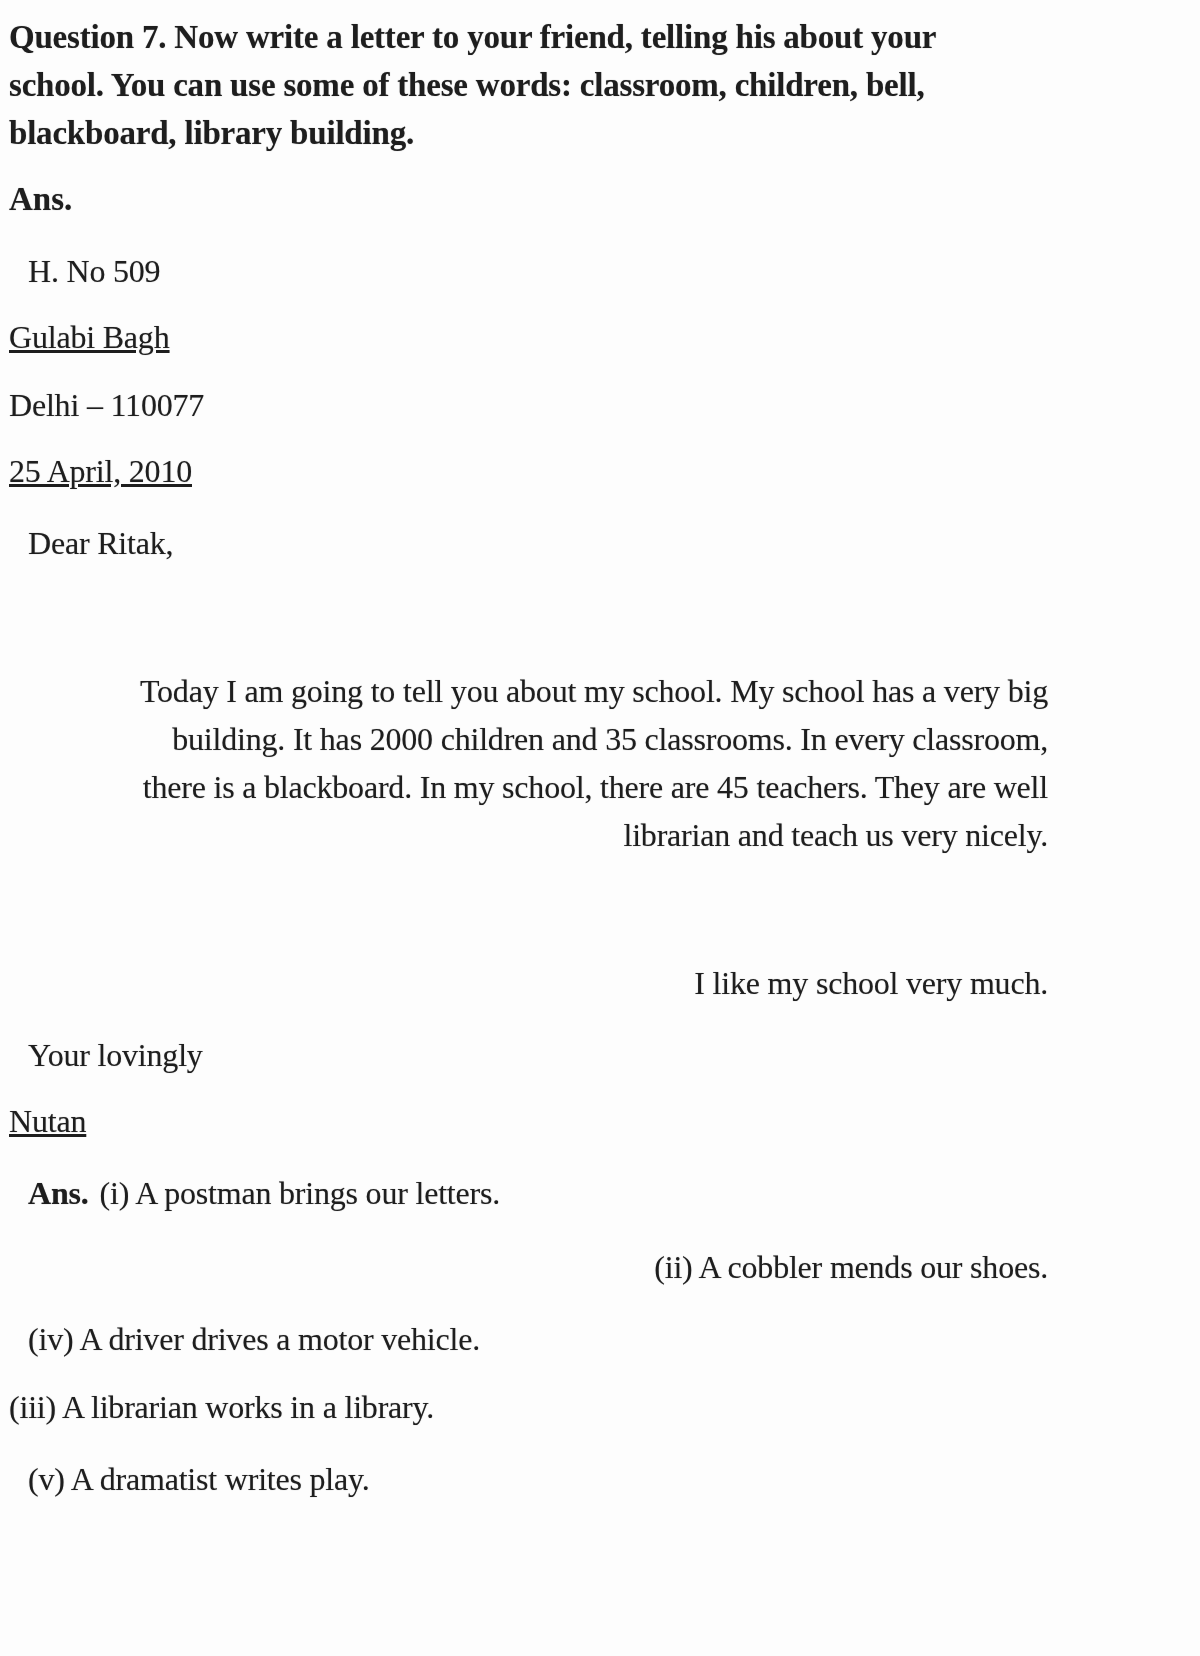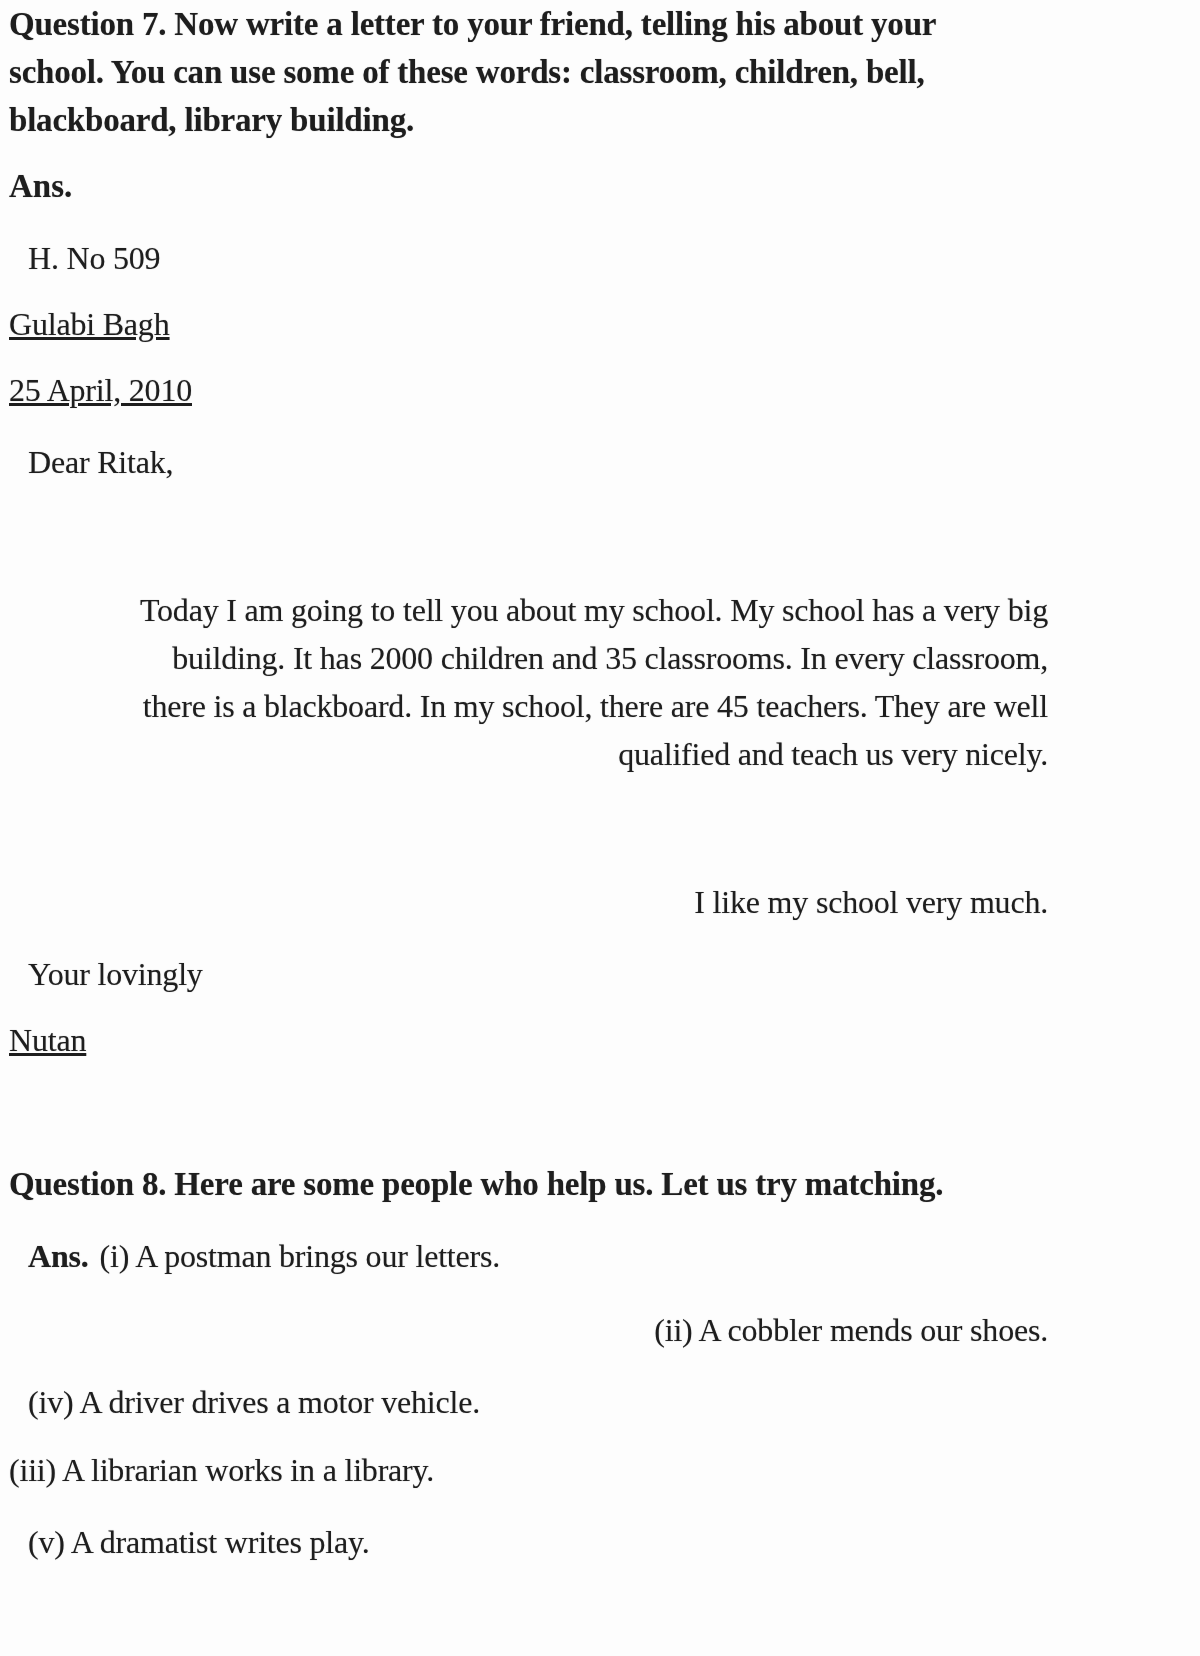--- a/index.html
+++ b/index.html
@@ -9,21 +9,21 @@
   }
   body {
     height: 1656px;
     overflow: hidden;
     font-family: "Liberation Serif", serif;
     color: #1e1e1e;
   }
   .page {
     width: 1060px;
     height: 1656px;
-    padding: 0 12px 0 9px;
+    padding: 13px 12px 0 9px;
     text-shadow: 0 0 1px rgba(20,20,20,0.4);
   }
   .q-heading {
     font-weight: bold;
     font-size: 33px;
     line-height: 48px;
     letter-spacing: -0.2px;
   }
   .hline { display: block; white-space: nowrap; }
   .line, .body-para {
@@ -50,35 +50,35 @@
   <div class="q-heading">
     <span class="hline">Question 7. Now write a letter to your friend, telling his about your</span>
     <span class="hline">school. You can use some of these words: classroom, children, bell,</span>
     <span class="hline">blackboard, library building.</span>
   </div>
 
   <p class="ans-label mt18">Ans.</p>
 
   <p class="line mt24">H. No 509</p>
   <p class="line mt22">Gulabi Bagh</p>
+  <p class="line mt20">Delhi – 110077</p>
   <p class="line mt22">25 April, 2010</p>
   <p class="line mt24">Dear Ritak,</p>
 
   <div class="body-para mt100">
     <span class="bline">Today I am going to tell you about my school. My school has a very big</span>
     <span class="bline">building. It has 2000 children and 35 classrooms. In every classroom,</span>
     <span class="bline">there is a blackboard. In my school, there are 45 teachers. They are well</span>
-    <span class="bline">qualified and teach us very nicely.</span>
+    <span class="bline">librarian and teach us very nicely.</span>
   </div>
 
   <p class="line mt100">I like my school very much.</p>
   <p class="line mt24">Your lovingly</p>
   <p class="line mt22">Nutan</p>
 
-  <p class="q-heading mt96">Question 8. Here are some people who help us. Let us try matching.</p>
 
   <p class="line mt24">
     <span class="bold-inline">Ans.</span><span>(i) A postman brings our letters.</span>
   </p>
 
   <p class="line mt26">(ii) A cobbler mends our shoes.</p>
   <p class="line mt24">(iv) A driver drives a motor vehicle.</p>
   <p class="line mt20">(iii) A librarian works in a library.</p>
   <p class="line mt24">(v) A dramatist writes play.</p>
 

